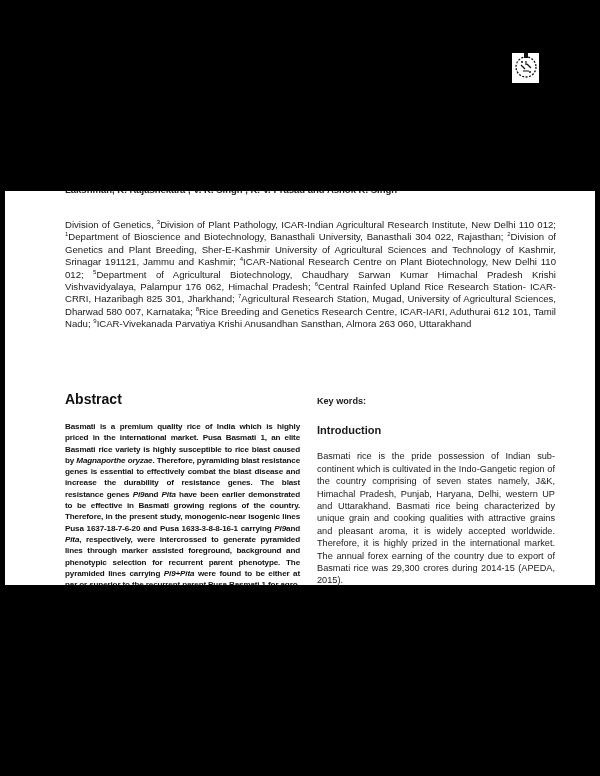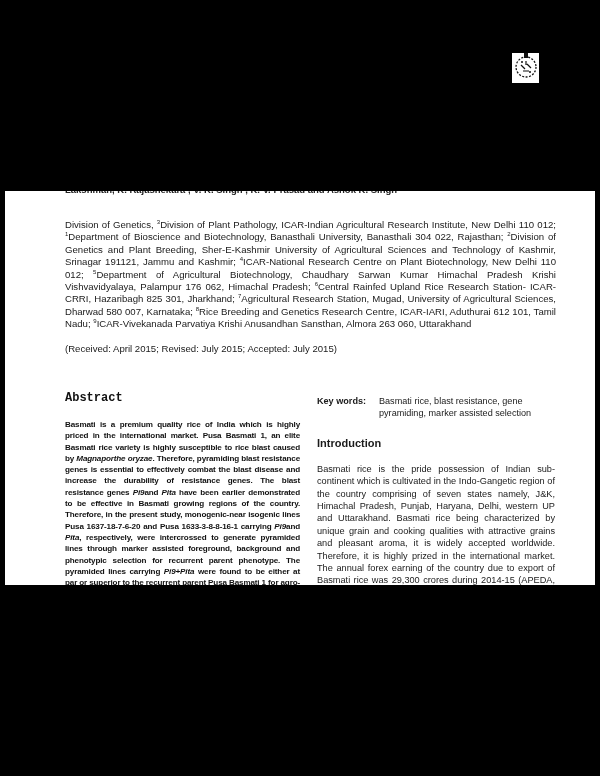--- a/index.html
+++ b/index.html
@@ -24,31 +24,31 @@
       font-size:9.6px; line-height:12.4px; text-align:justify; color:#1a1a1a;
     }
     .affil sup { font-size:6px; vertical-align:super; line-height:0; }
     .received {
       position:absolute; left:60px; top:152px; font-size:9.6px; color:#1a1a1a;
     }
     .abstract {
       position:absolute; left:60px; top:200px; width:235px;
     }
     .abstract h3 {
-      margin:0 0 14px 0; font-size:12px; font-weight:bold;font-family:Liberation Mono, monospace;
+      margin:0 0 14px 0; font-size:14px; font-weight:bold;
     }
     .abstract p {
       margin:0; font-size:8.1px; line-height:11.3px; font-weight:bold; text-align:justify;
       letter-spacing:-0.15px;
     }
     .abstract em { }
     .right {
       position:absolute; left:312px; top:204px; width:238px;
     }
-    .kw { display:flex; font-size:9.1px; line-height:12.4px; color:#1a1a1a; }
+    .kw { display:flex; font-size:9.1px; line-height:12.4px; color:#1a1a1a;flex-direction:column; }
     .kw .k { font-weight:bold; width:62px; flex:none; }
     .kw .v { flex:1; }
     .intro-h { margin:17px 0 14px 0; font-size:11px; font-weight:bold; color:#1a1a1a; }
     .intro-p {
       margin:0; font-size:9.2px; line-height:12.4px; text-align:justify; color:#1a1a1a;
     }
   </style>
 </head>
 <body>
 
@@ -64,28 +64,26 @@
   </span>
 </div>
 
 <div class="page">
   <div class="authors">Lakshman, K. Rajashekara , V. K. Singh , K. V. Prasad and Ashok K. Singh</div>
 
   <div class="affil">
     <span>Division of Genetics, </span><sup>3</sup><span>Division of Plant Pathology, ICAR-Indian Agricultural Research Institute, New Delhi 110 012; </span><sup>1</sup><span>Department of Bioscience and Biotechnology, Banasthali University, Banasthali 304 022, Rajasthan; </span><sup>2</sup><span>Division of Genetics and Plant Breeding, Sher-E-Kashmir University of Agricultural Sciences and Technology of Kashmir, Srinagar 191121, Jammu and Kashmir; </span><sup>4</sup><span>ICAR-National Research Centre on Plant Biotechnology, New Delhi 110 012; </span><sup>5</sup><span>Department of Agricultural Biotechnology, Chaudhary Sarwan Kumar Himachal Pradesh Krishi Vishvavidyalaya, Palampur 176 062, Himachal Pradesh; </span><sup>6</sup><span>Central Rainfed Upland Rice Research Station- ICAR-CRRI, Hazaribagh 825 301, Jharkhand; </span><sup>7</sup><span>Agricultural Research Station, Mugad, University of Agricultural Sciences, Dharwad 580 007, Karnataka; </span><sup>8</sup><span>Rice Breeding and Genetics Research Centre, ICAR-IARI, Aduthurai 612 101, Tamil Nadu; </span><sup>9</sup><span>ICAR-Vivekanada Parvatiya Krishi Anusandhan Sansthan, Almora 263 060, Uttarakhand</span>
   </div>
 
-  <div class="received">(Received: April 2015; Revised: July 2015; Accepted: July 2015)</div>
 
   <div class="abstract">
     <h3>Abstract</h3>
     <p><span>Basmati is a premium quality rice of India which is highly priced in the international market. Pusa Basmati 1, an elite Basmati rice variety is highly susceptible to rice blast caused by </span><em>Magnaporthe oryzae</em><span>. Therefore, pyramiding blast resistance genes is essential to effectively combat the blast disease and increase the durability of resistance genes. The blast resistance genes </span><em>Pi9</em><span>and </span><em>Pita</em><span> have been earlier demonstrated to be effective in Basmati growing regions of the country. Therefore, in the present study, monogenic-near isogenic lines Pusa 1637-18-7-6-20 and Pusa 1633-3-8-8-16-1 carrying </span><em>Pi9</em><span>and </span><em>Pita</em><span>, respectively, were intercrossed to generate pyramided lines through marker assisted foreground, background and phenotypic selection for recurrent parent phenotype. The pyramided lines carrying </span><em>Pi9+Pita</em><span> were found to be either at par or superior to the recurrent parent Pusa Basmati 1 for agro-morphological, grain and cooking quality traits. Further, these pyramided</span></p>
   </div>
 
   <div class="right">
     <div class="kw">
       <span class="k">Key words:</span>
-      <span class="v">Basmati rice, blast resistance, gene pyramiding, marker assisted selection</span>
     </div>
     <div class="intro-h">Introduction</div>
     <p class="intro-p">Basmati rice is the pride possession of Indian sub-continent which is cultivated in the Indo-Gangetic region of the country comprising of seven states namely, J&amp;K, Himachal Pradesh, Punjab, Haryana, Delhi, western UP and Uttarakhand. Basmati rice being characterized by unique grain and cooking qualities with attractive grains and pleasant aroma, it is widely accepted worldwide. Therefore, it is highly prized in the international market. The annual forex earning of the country due to export of Basmati rice was 29,300 crores during 2014-15 (APEDA, 2015).</p>
   </div>
 </div>
 
 </body></html>

